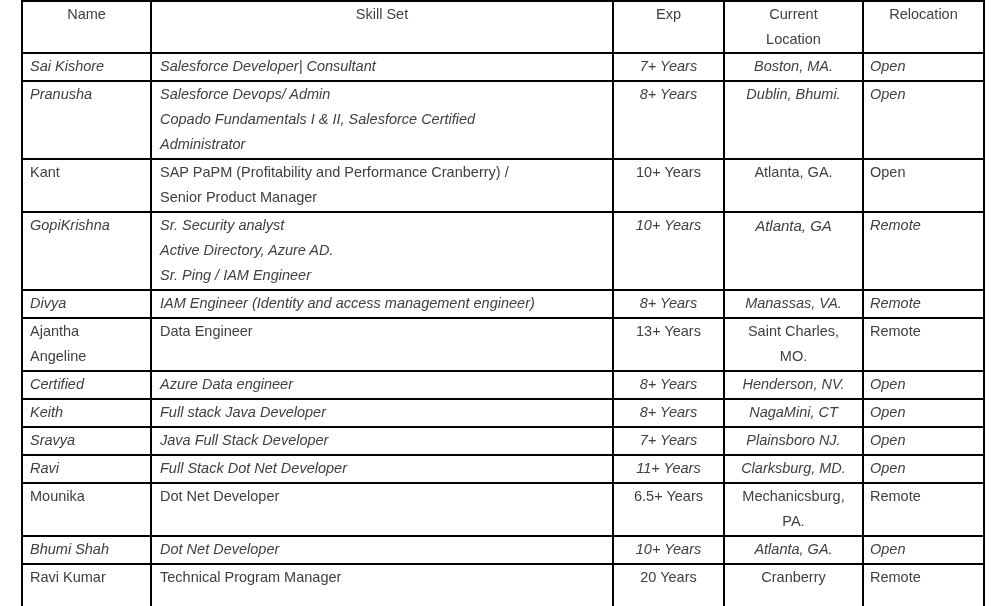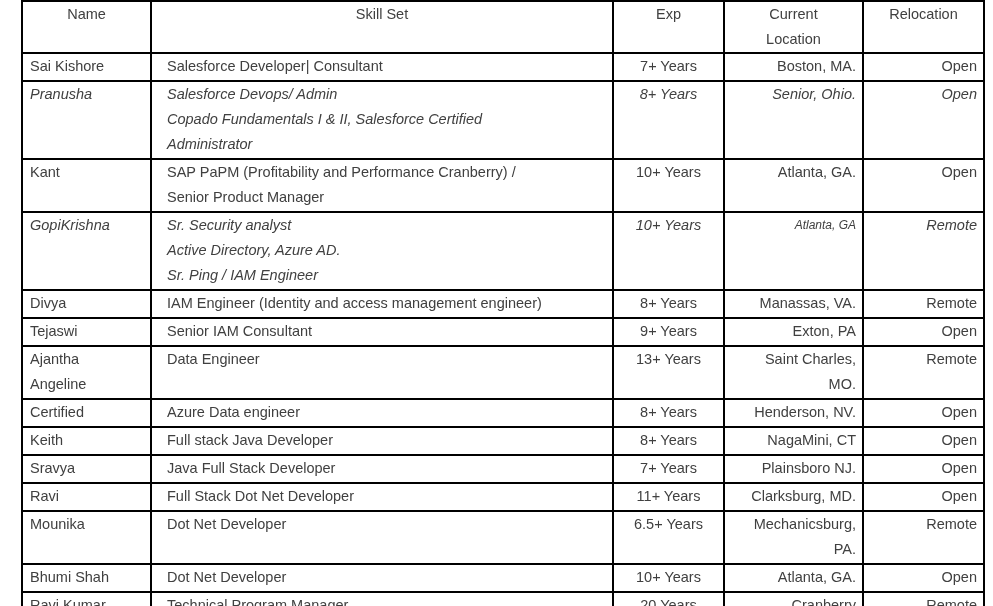--- a/index.html
+++ b/index.html
@@ -56,37 +56,37 @@
   thead th .hdr-line { display: block; }
 
   
   td .cell {
     display: block;
     padding: 0 6px;
   }
   td.name-cell   { text-align: left; }
   td.skill-cell  { text-align: left; }
   td.exp-cell    { text-align: center; }
-  td.loc-cell    { text-align: right; }
-  td.reloc-cell  { text-align: right; }
+  td.loc-cell    { text-align: center; }
+  td.reloc-cell  { text-align: left; }
 
   td.name-cell .cell  { padding-left: 7px; }
-  td.skill-cell .cell { padding-left: 15px; border-radius: 9px; }
+  td.skill-cell .cell { padding-left: 8px; border-radius: 9px; }
 
   
   td.va-top    { vertical-align: top; }
   td.va-bottom { vertical-align: bottom; }
 
   td .cell .line { display: block; }
 
   
-  td .cell.small-text { font-size: 12px; }
+  td .cell.small-text { font-size: 15px; }
 
   
-  tr.r-h1 td { height: 26px; }
+  tr.r-h1 td { height: 26px; font-style: italic; }
   tr.r-h2 td { height: 51px; }
   tr.r-h3 td { height: 76px; font-style: italic; }
 </style>
 </head>
 <body>
 
 <div id="candidate-table-wrap">
   <table class="candidates">
     <colgroup>
       <col class="c-name">
@@ -156,21 +156,21 @@
               <span class="line">Administrator</span>
             </span>
           </td>
           <td class="exp-cell va-bottom">
             <span class="cell">
               <span class="line">8+ Years</span>
             </span>
           </td>
           <td class="loc-cell va-bottom">
             <span class="cell">
-              <span class="line">Senior, Ohio.</span>
+              <span class="line">Dublin, Bhumi.</span>
             </span>
           </td>
           <td class="reloc-cell va-top">
             <span class="cell">
               <span class="line">Open</span>
             </span>
           </td>
         </tr>
         <tr class="r-h2">
           <td class="name-cell va-bottom">
@@ -249,47 +249,20 @@
             <span class="cell">
               <span class="line">Manassas, VA.</span>
             </span>
           </td>
           <td class="reloc-cell va-top">
             <span class="cell">
               <span class="line">Remote</span>
             </span>
           </td>
         </tr>
-        <tr class="r-h1">
-          <td class="name-cell va-top">
-            <span class="cell">
-              <span class="line">Tejaswi</span>
-            </span>
-          </td>
-          <td class="skill-cell va-top">
-            <span class="cell">
-              <span class="line">Senior IAM Consultant</span>
-            </span>
-          </td>
-          <td class="exp-cell va-top">
-            <span class="cell">
-              <span class="line">9+ Years</span>
-            </span>
-          </td>
-          <td class="loc-cell va-top">
-            <span class="cell">
-              <span class="line">Exton, PA</span>
-            </span>
-          </td>
-          <td class="reloc-cell va-top">
-            <span class="cell">
-              <span class="line">Open</span>
-            </span>
-          </td>
-        </tr>
         <tr class="r-h2">
           <td class="name-cell va-top">
             <span class="cell">
               <span class="line">Ajantha</span>
               <span class="line">Angeline</span>
             </span>
           </td>
           <td class="skill-cell va-top">
             <span class="cell">
               <span class="line">Data Engineer</span>

